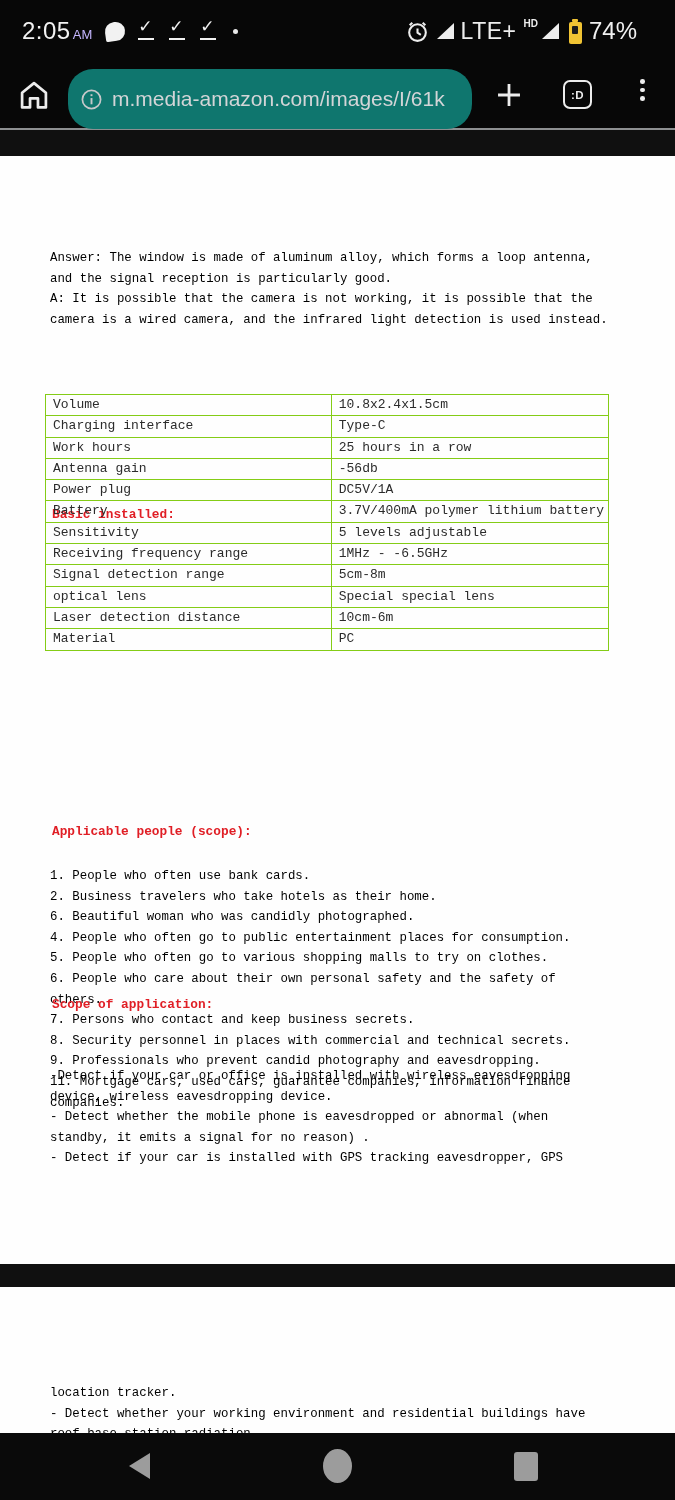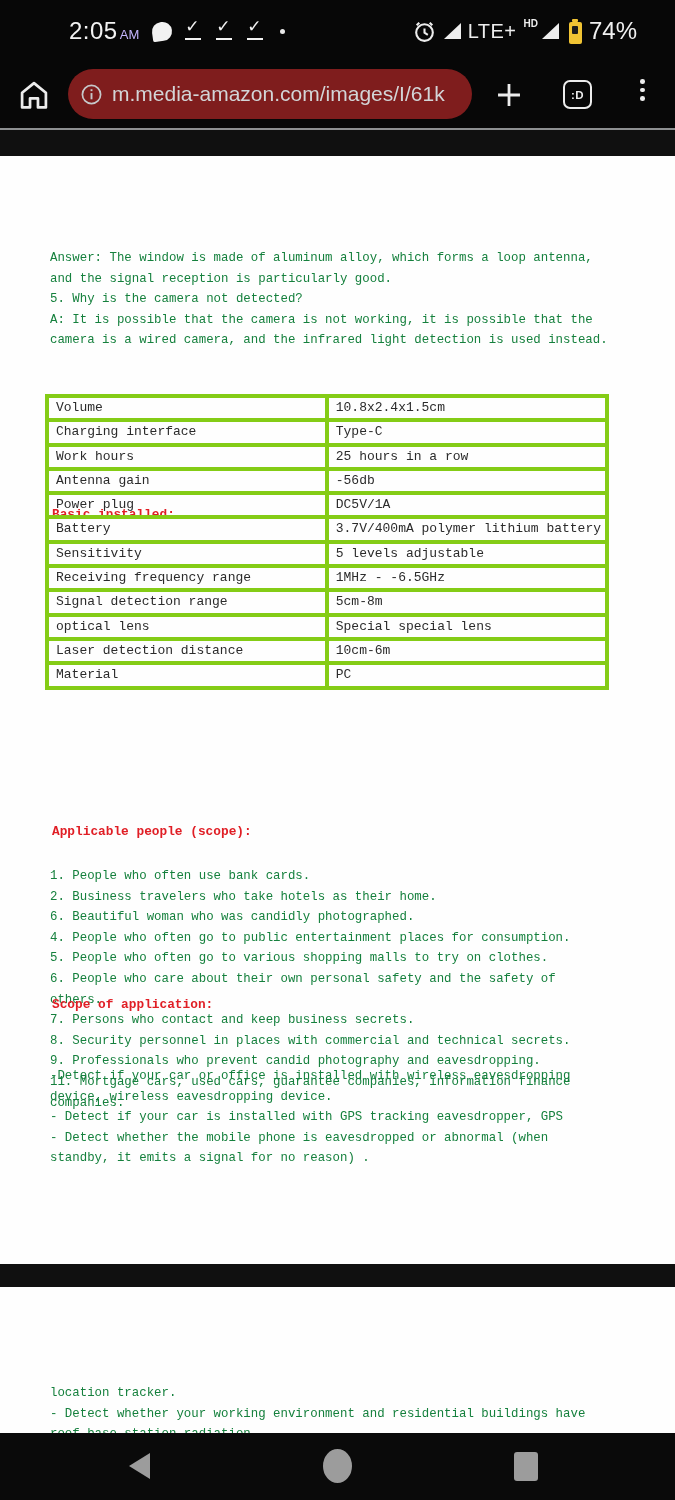--- a/index.html
+++ b/index.html
@@ -1,65 +1,65 @@
 <!DOCTYPE html>
 <html><head>
 <meta charset="utf-8">
 <style>
   html,body{margin:0;padding:0;background:#000;}
   .screen{position:relative;width:675px;height:1500px;background:#050505;overflow:hidden;
           font-family:"Liberation Sans",sans-serif;}
 
   
   .status-bar{position:absolute;left:0;top:0;width:675px;height:62px;background:#070707;}
-  .sb-left{position:absolute;left:22px;top:0;height:62px;display:flex;align-items:center;gap:13px;margin-left:47px;}
+  .sb-left{position:absolute;left:22px;top:0;height:62px;display:flex;align-items:center;gap:13px;}
   .sb-time{color:#f2f2f2;font-size:24px;letter-spacing:.5px;}
   .sb-ampm{color:#c4b5fd;font-size:13px;margin-left:2px;}
   .bubble-icon{width:20px;height:19px;background:#f2f2f2;border-radius:10px 10px 10px 2px;transform:rotate(-8deg);}
   .dl-icon{position:relative;width:18px;height:22px;}
   .dl-icon .chk{position:absolute;top:-4px;left:0;color:#f2f2f2;font-family:"DejaVu Sans",sans-serif;
                 font-size:17px;font-weight:bold;}
   .dl-icon .bar{position:absolute;left:0;bottom:2px;width:16px;height:2.5px;background:#f2f2f2;}
   .sb-dot{width:5px;height:5px;border-radius:50%;background:#e9e9e9;margin-left:2px;}
   .sb-right{position:absolute;right:38px;top:0;height:62px;display:flex;align-items:center;gap:7px;}
   .tri{width:0;height:0;border-left:17px solid transparent;border-bottom:16px solid #ededed;}
-  .lte{color:#ededed;font-size:20px;letter-spacing:.5px;}
+  .lte{color:#ededed;font-size:23px;letter-spacing:.5px;}
   .hd{color:#ededed;font-size:10px;font-weight:bold;position:relative;top:-8px;margin-right:-3px;}
   .battery{position:relative;width:13px;height:25px;margin-left:3px;}
   .battery .nub{position:absolute;top:0;left:3.5px;width:6px;height:3px;background:#f0c333;border-radius:1px;}
   .battery .body{position:absolute;top:3px;left:0;width:13px;height:22px;background:#f0c333;border-radius:2px;}
   .battery .slot{position:absolute;top:7px;left:3.5px;width:6px;height:8px;background:#1c1c1c;border-radius:1px;}
   .sb-pct{color:#f0f0f0;font-size:24px;}
 
   
   .toolbar{position:absolute;left:0;top:62px;width:675px;height:66px;background:#070707;
            border-bottom:2px solid #8d8f91;}
   .home-icon{position:absolute;left:17px;top:16px;}
-  .url-pill{position:absolute;left:68px;top:7px;width:404px;height:50px;border-radius:25px;
-            background:#7f1d1d;display:flex;align-items:center;overflow:hidden;text-align:right;}
+  .url-pill{position:absolute;left:68px;top:7px;width:404px;height:60px;border-radius:25px;
+            background:#0f766e;display:flex;align-items:center;overflow:hidden;text-align:right;}
   .info-icon{margin-left:12px;flex:0 0 auto;}
   .url-text{color:#d3d5d7;font-size:21px;margin-left:9px;white-space:nowrap;}
   .plus-icon{position:absolute;left:494px;top:18px;}
   .tab-switcher{position:absolute;left:563px;top:18px;width:25px;height:25px;border:2.5px solid #ececec;
             border-radius:7px;display:flex;align-items:center;justify-content:center;}
   .tab-badge{color:#ececec;font-size:11.5px;font-weight:bold;letter-spacing:.5px;}
   .kebab{position:absolute;left:640px;top:17px;width:5px;display:flex;flex-direction:column;gap:4px;}
   .kebab i{width:4.6px;height:4.6px;border-radius:50%;background:#ececec;}
 
   
   .page{position:absolute;left:0;top:130px;width:675px;height:1303px;background:#fefefe;overflow:hidden;}
   .img-strip-top{position:absolute;left:0;top:0;width:675px;height:26px;background:#101010;}
   .img-strip-mid{position:absolute;left:0;top:1134px;width:675px;height:23px;background:#101010;}
-  .doc{font-family:"Liberation Mono","DejaVu Sans Mono",monospace;color:#15803d;
+  .doc{font-family:"Liberation Mono","DejaVu Sans Mono",monospace;color:#000000;
        font-size:12.4px;line-height:20.6px;}
   .block{position:absolute;left:50px;width:563px;}
   .red-heading{position:absolute;left:52px;color:#e01e25;font-weight:bold;font-size:12.8px;
                font-family:"Liberation Mono","DejaVu Sans Mono",monospace;}
   table.params{position:absolute;left:45px;top:264px;width:564px;border-collapse:collapse;}
-  table.params td{border:4px solid #84cc16;font-family:"Liberation Mono","DejaVu Sans Mono",monospace;
+  table.params td{border:1px solid #84cc16;font-family:"Liberation Mono","DejaVu Sans Mono",monospace;
        font-size:13px;color:#2b2b2b;padding:0 4px 0 7px;height:20.3px;line-height:20.3px;white-space:nowrap;margin-top:36px;}
   table.params td.c0{width:276px;}
 
   
   .nav-bar{position:absolute;left:0;top:1433px;width:675px;height:67px;background:#0a0a0a;}
   .back-tri{position:absolute;left:129px;top:20px;width:0;height:0;
             border-top:13px solid transparent;border-bottom:13px solid transparent;
             border-right:21px solid #9c9c9c;}
   .home-circ{position:absolute;left:323px;top:16px;width:29px;height:34px;border-radius:50%;background:#9c9c9c;}
   .recents-sq{position:absolute;left:514px;top:19px;width:24px;height:29px;border-radius:3px;background:#9c9c9c;}
@@ -134,21 +134,20 @@
       </div>
   </div>
 
   <div class="page">
     <div class="img-strip-top"></div>
     <div class="img-strip-mid"></div>
 
     <div class="block doc" style="top:118px;">
 
     <div>Answer: The window is made of aluminum alloy, which forms a loop antenna, and the signal reception is particularly good.</div>
-        <div>5. Why is the camera not detected?</div>
         <div>A: It is possible that the camera is not working, it is possible that the camera is a wired camera, and the infrared light detection is used instead.</div>
       </div>
 
     <div class="red-heading" style="top:377px;">Basic installed:</div>
 
     <table class="params">
       <tbody>
 
       <tr>
           <td class="c0">Volume</td>
@@ -215,22 +214,22 @@
         <div>8. Security personnel in places with commercial and technical secrets.</div>
         <div>9. Professionals who prevent candid photography and eavesdropping.</div>
         <div>11. Mortgage cars, used cars, guarantee companies, information finance companies.</div>
       </div>
 
     <div class="red-heading" style="top:867px;">Scope of application:</div>
 
     <div class="block doc" style="top:936px;">
 
     <div>-Detect if your car or office is installed with wireless eavesdropping device, wireless eavesdropping device.</div>
+        <div>- Detect whether the mobile phone is eavesdropped or abnormal (when standby, it emits a signal for no reason) .</div>
         <div>- Detect if your car is installed with GPS tracking eavesdropper, GPS</div>
-        <div>- Detect whether the mobile phone is eavesdropped or abnormal (when standby, it emits a signal for no reason) .</div>
       </div>
 
     <div class="block doc" style="top:1253px;">
 
     <div>location tracker.</div>
         <div>- Detect whether your working environment and residential buildings have roof base station radiation.</div>
       </div>
   </div>
 
   <div class="nav-bar">

